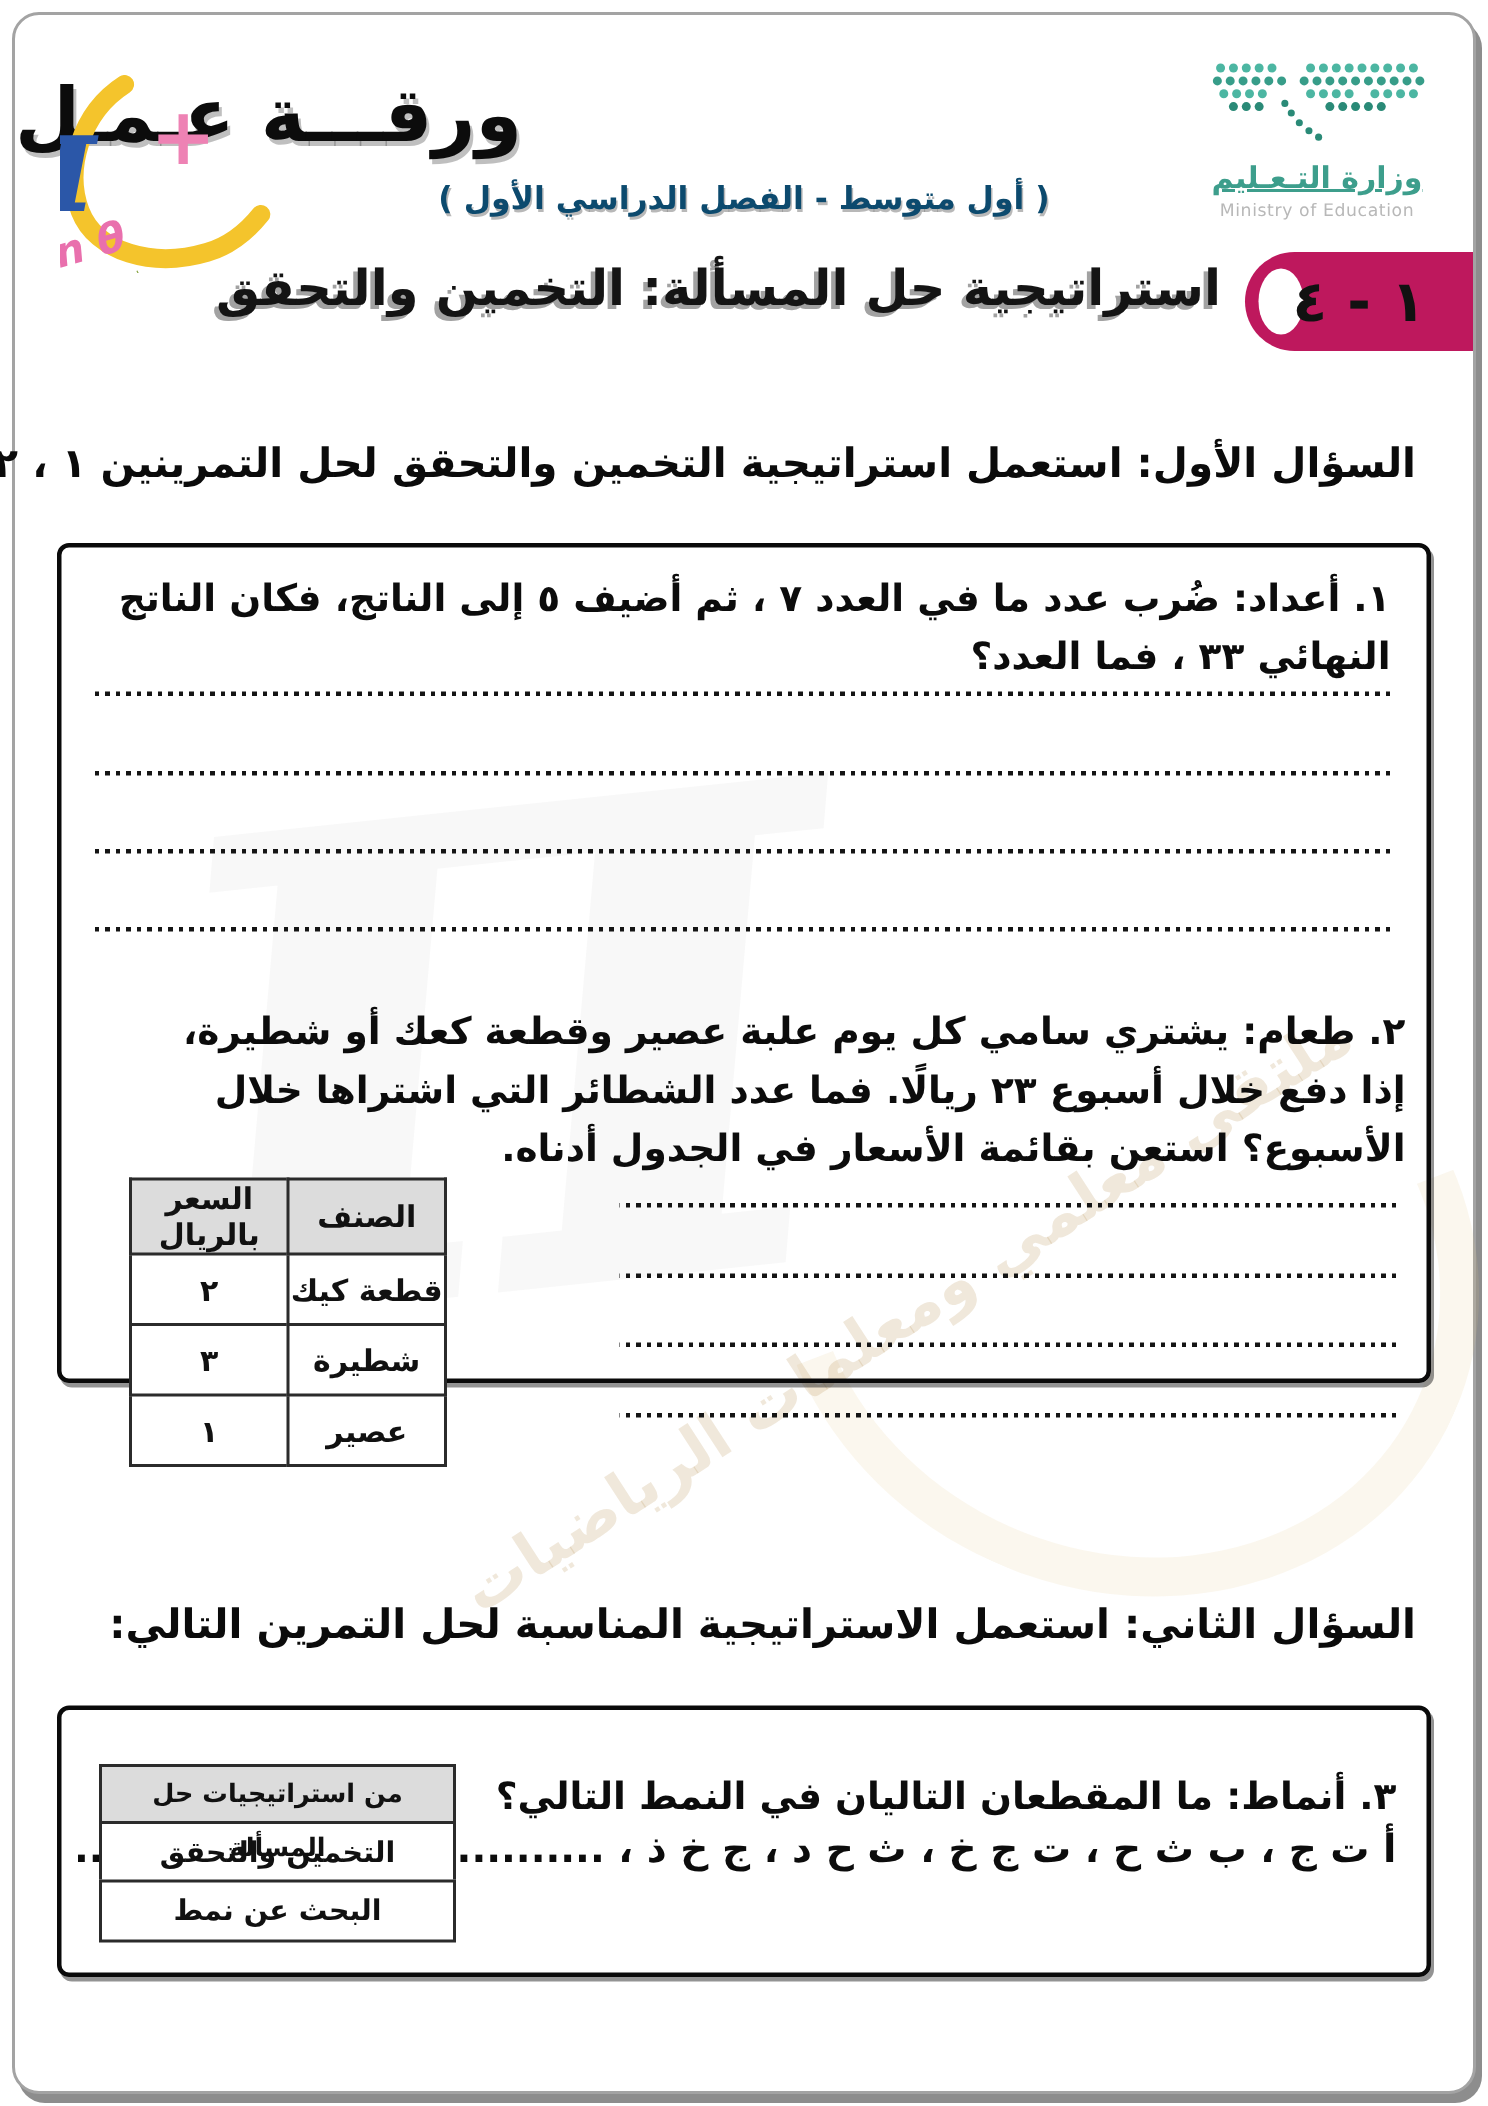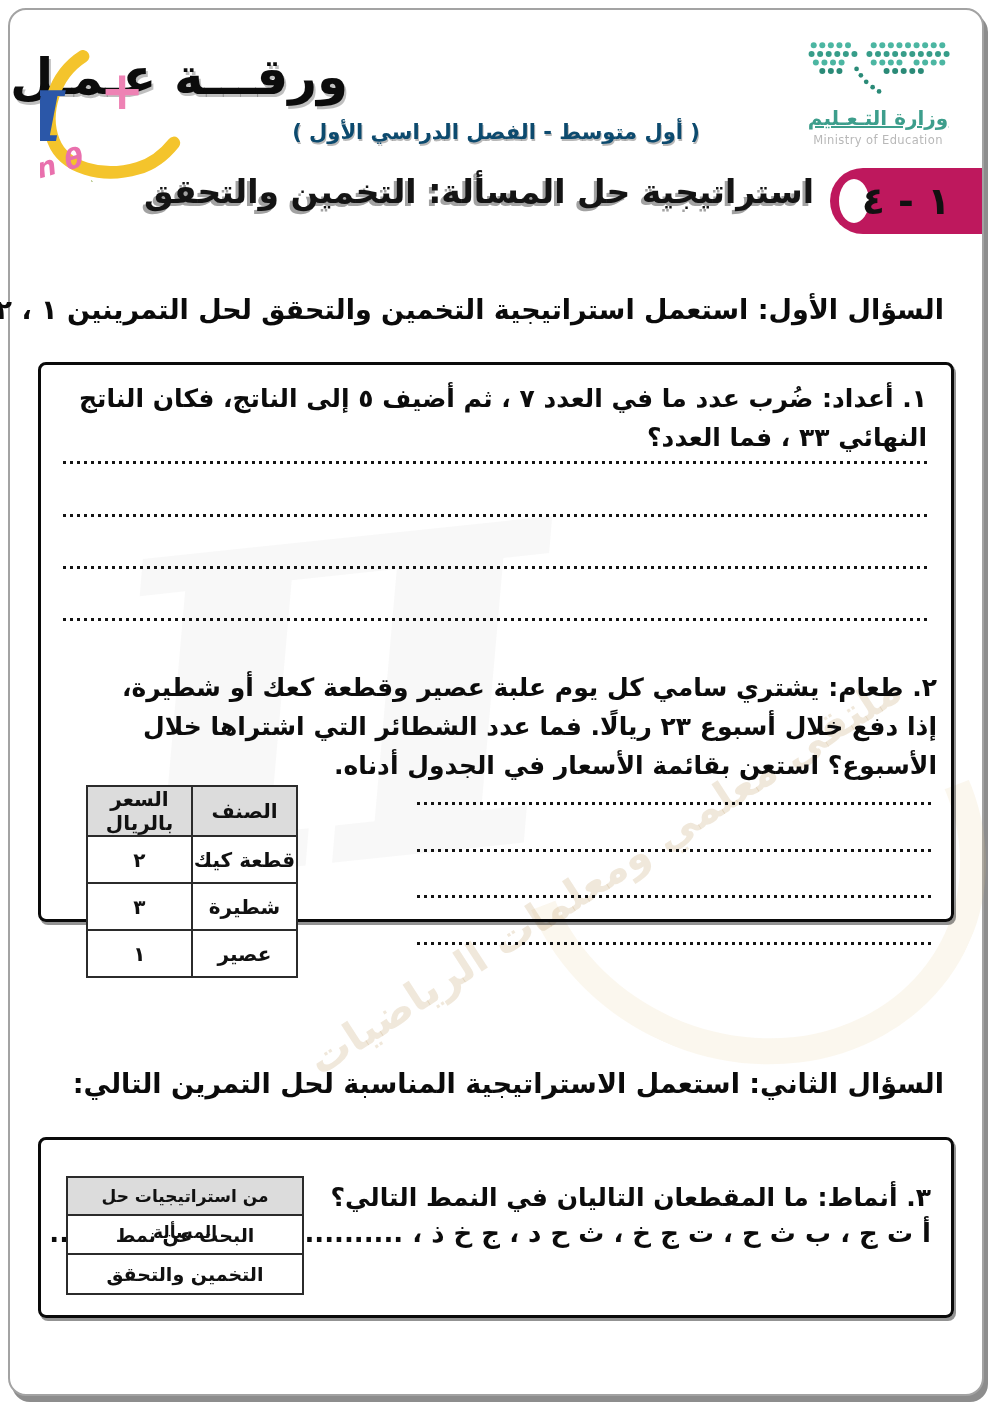--- a/index.html
+++ b/index.html
@@ -216,19 +216,19 @@
 
     <div class="box box2">
       <div class="ex-text" style="top:18px; right:20px;margin-top:20px;">
         <span class="ex-label">٣. أنماط:</span>
         <span>ما المقطعان التاليان في النمط التالي؟</span>
       </div>
       <div class="seq">أ ت ج ، ب ث ح ، ت ج خ ، ث ح د ، ج خ ذ ، ................. ، ................</div>
 
       <div class="strategy-box">
         <div class="strategy-header">من استراتيجيات حل المسألة</div>
+        <div class="strategy-item">التخمين والتحقق</div>
         <div class="strategy-item">البحث عن نمط</div>
-        <div class="strategy-item">التخمين والتحقق</div>
       </div>
     </div>
 
   </div>
 </div>
 
 </body></html>

